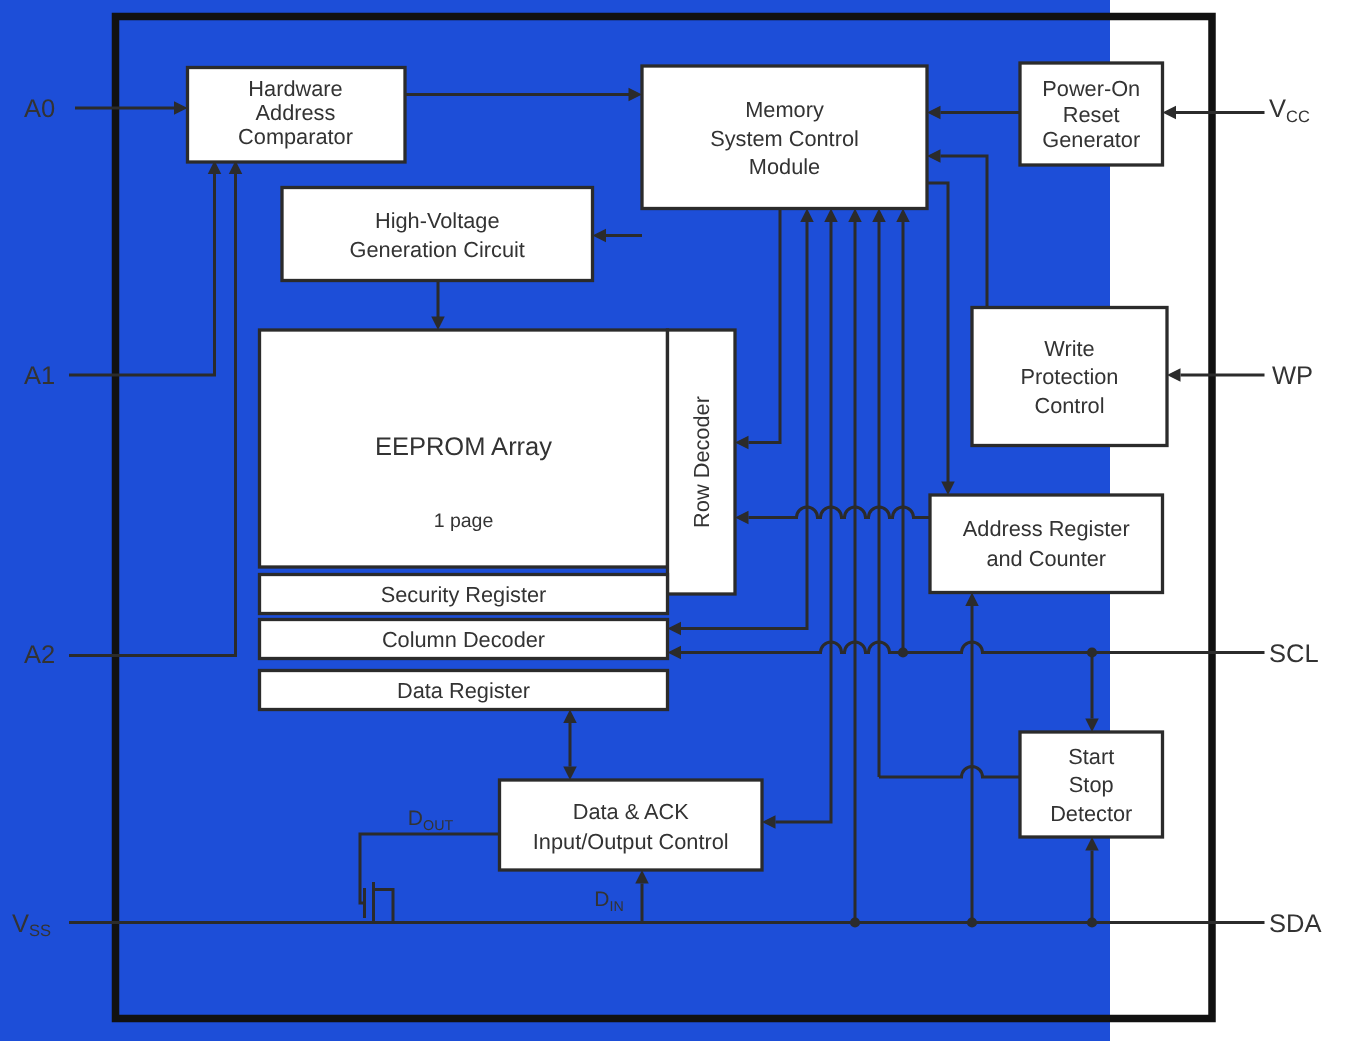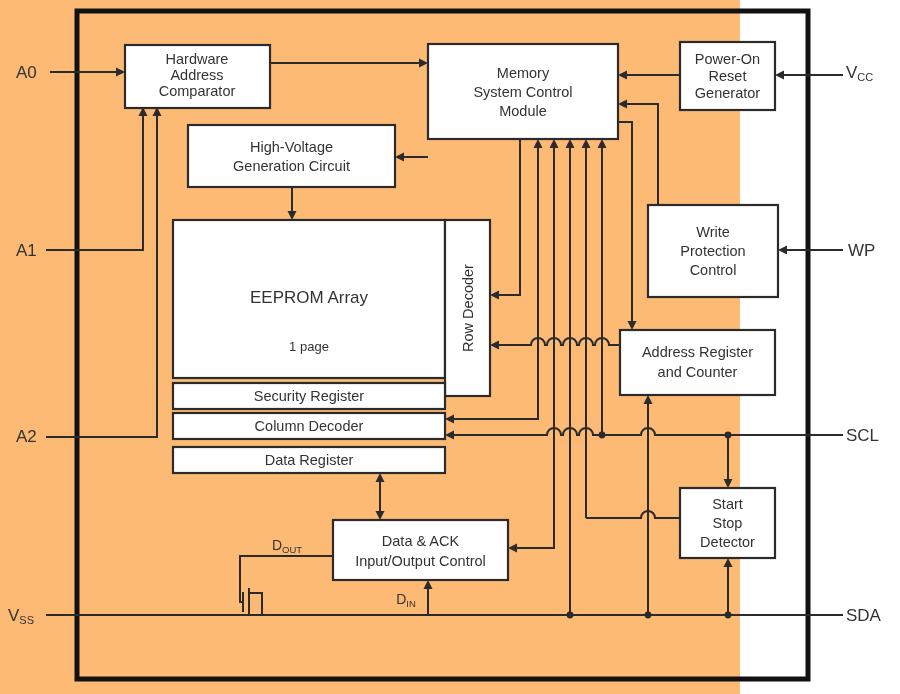--- a/index.html
+++ b/index.html
@@ -1,16 +1,16 @@
 <!DOCTYPE html>
 <html><head>
 <meta charset="utf-8">
 <style>
   html,body{margin:0;padding:0;background:#ffffff;}
-  .stage{width:740px;height:694px;position:relative;background:#fdba74;}
+  .stage{width:740px;height:694px;position:relative;background:#1d4ed8;}
   svg text{font-family:"Liberation Sans","DejaVu Sans",sans-serif;fill:#333333;}
   .blk{fill:#ffffff;stroke:#2b2b2b;stroke-width:2.2;}
   .outer{fill:none;stroke:#111111;stroke-width:5;}
   .wire{fill:none;stroke:#2b2b2b;stroke-width:2;}
   .ah{fill:#2b2b2b;stroke:none;}
   .dot{fill:#2b2b2b;stroke:none;}
   .bt{font-size:14.5px;text-anchor:middle;}
   .bt-lg{font-size:17px;text-anchor:middle;}
   .small{font-size:13px;text-anchor:middle;}
   .pin{font-size:17px;}

